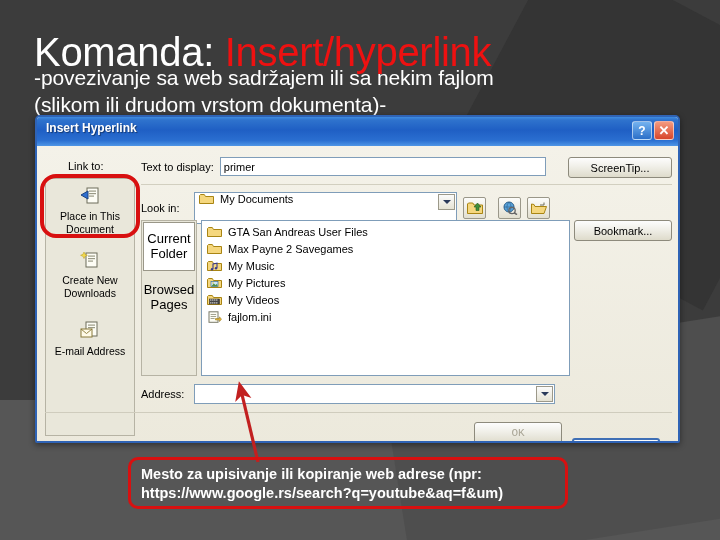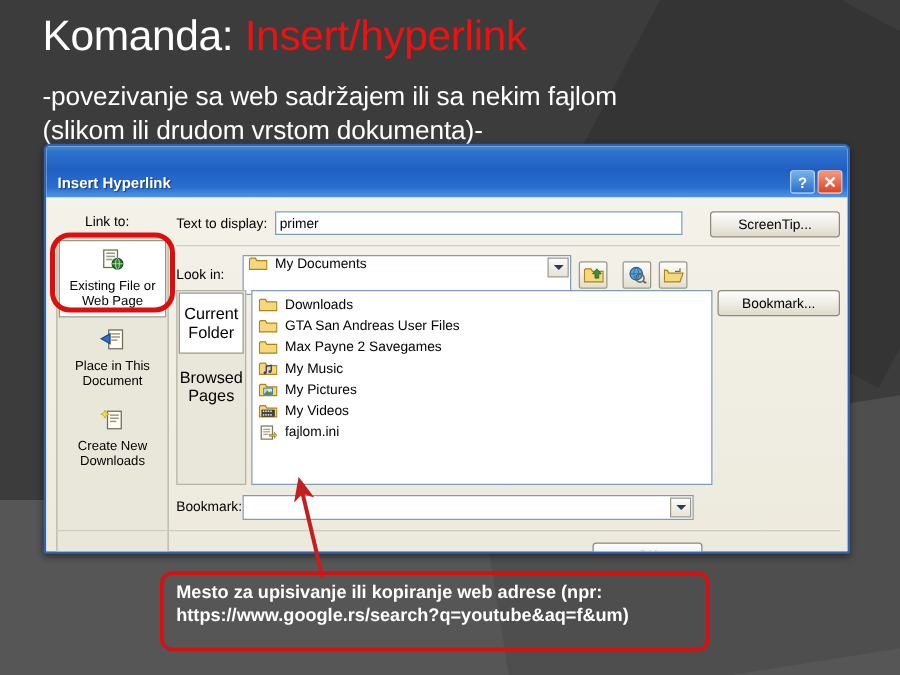--- a/index.html
+++ b/index.html
@@ -38,22 +38,22 @@
     left: 380px; top: 370px;
     width: 520px; height: 200px;
     background: #4e4e4e;
     transform: rotate(-9deg);
     transform-origin: top left;
   }
 
   
   #heading-line {
     position: absolute;
-    left: 34px; top: 10px;
-    font-size: 34px;
+    left: 34px; top: 30px;
+    font-size: 40px;
     letter-spacing: -0.3px;
     white-space: nowrap;
     color: #ffffff;
   }
   #heading-line .cmd-accent { color: #ee1111; }
 
   #subtitle-1, #subtitle-2 {
     position: absolute;
     left: 34px;
     font-size: 21px;
@@ -73,22 +73,22 @@
     border-radius: 5px 5px 2px 2px;
     box-sizing: border-box;
     background: #ece9d8;
     box-shadow: 0 2px 6px rgba(0,0,0,.45);
     overflow: hidden;
   }
   #dialog-titlebar {
     height: 25px;
     background: linear-gradient(to bottom,
       #3f8ce0 0%, #2f73cd 10%, #1f5fc4 45%, #2a6ed0 80%, #4f96e6 100%);
-    display: flex; align-items: center;
-    padding: 16px 4px 0 9px;
+    display: flex; align-items: flex-start;
+    padding: 4px 4px 0 9px;
     position: relative;
   }
   #dialog-title {
     color: #fff; font-size: 12px; font-weight: bold;
     text-shadow: 1px 1px 1px rgba(0,0,0,.45);
     flex: 1;
   }
   .title-btn {
     width: 20px; height: 19px;
     border-radius: 3px;
@@ -175,21 +175,21 @@
   .win-button {
     font-size: 11px;
     color: #000;
     background: linear-gradient(to bottom,#fdfdfd 0%,#f0efe8 45%,#dedbcb 100%);
     border: 1px solid #8d8a7c;
     border-radius: 3px;
     box-sizing: border-box;
     cursor: pointer;
     font-family: "Liberation Sans", sans-serif;
   }
-  .win-button.disabled { color: #a9a596; }
+  .win-button.disabled { color: #a9a596; font-family: Liberation Mono, monospace; }
   .win-button.default { border: 2px solid #3f6fb5; }
 
   #lookin-divider {
     position: absolute; left: 104px; top: 38px;
     width: 531px; height: 1px; background: #d2cfc0;
   }
 
   #lookin-row {
     position: absolute; left: 104px; top: 46px;
     display: flex; align-items: center;
@@ -303,21 +303,21 @@
   }
   #cancel-button {
     position: absolute; left: 535px; top: 292px;
     width: 88px; height: 24px;
   }
 
   
   #callout {
     position: absolute;
     left: 128px; top: 457px;
-    width: 440px; height: 64px;
+    width: 440px; height: 52px;
     border: 3px solid #d81010;
     border-radius: 10px;
     background: transparent;
     box-sizing: border-box;
     padding: 5px 10px 0 10px;
   }
   .callout-line {
     color: #ffffff;
     font-size: 14.5px;
     font-weight: bold;
@@ -349,34 +349,20 @@
     <div id="dialog-title">Insert Hyperlink</div>
     <div class="title-btn" id="help-button">?</div>
     <div class="title-btn" id="close-button">✕</div>
   </div>
 
   <div id="dialog-body">
 
     <div id="linkto-label">Link to:</div>
     <div id="linkto-panel">
 
-      <div class="linkto-item selected">
-        <span class="linkto-icon">
-          <svg width="20" height="18" viewBox="0 0 20 18">
-            <rect x="3" y="1" width="11" height="14" fill="#fdfdf5" stroke="#6d6d5a"></rect>
-            <rect x="5" y="3" width="7" height="1.2" fill="#9a9a86"></rect>
-            <rect x="5" y="5.5" width="7" height="1.2" fill="#9a9a86"></rect>
-            <rect x="5" y="8" width="5" height="1.2" fill="#9a9a86"></rect>
-            <circle cx="14" cy="12" r="4.3" fill="#2e7d32" stroke="#1b4d1e"></circle>
-            <ellipse cx="14" cy="12" rx="1.6" ry="4.3" fill="none" stroke="#bfe3c0" stroke-width="0.7"></ellipse>
-            <line x1="9.7" y1="12" x2="18.3" y2="12" stroke="#bfe3c0" stroke-width="0.7"></line>
-          </svg>
-        </span>
-        <span>Existing File or Web Page</span>
-      </div>
 
       <div class="linkto-item">
         <span class="linkto-icon">
           <svg width="20" height="18" viewBox="0 0 20 18">
             <rect x="7" y="1" width="11" height="15" fill="#fdfdf5" stroke="#6d6d5a"></rect>
             <rect x="9" y="3.5" width="7" height="1.2" fill="#9a9a86"></rect>
             <rect x="9" y="6" width="7" height="1.2" fill="#9a9a86"></rect>
             <rect x="9" y="8.5" width="5" height="1.2" fill="#9a9a86"></rect>
             <path d="M1 8 L8 4 L8 12 Z" fill="#2f6fd0" stroke="#1b4380"></path>
           </svg>
@@ -390,20 +376,32 @@
             <rect x="6" y="2" width="11" height="14" fill="#fdfdf5" stroke="#6d6d5a"></rect>
             <rect x="8" y="4.5" width="7" height="1.2" fill="#9a9a86"></rect>
             <rect x="8" y="7" width="7" height="1.2" fill="#9a9a86"></rect>
             <rect x="8" y="9.5" width="5" height="1.2" fill="#9a9a86"></rect>
             <path d="M4 1 L5.1 3.3 L7.4 4.3 L5.1 5.3 L4 7.6 L2.9 5.3 L0.6 4.3 L2.9 3.3 Z" fill="#f2d94e" stroke="#b79a17" stroke-width="0.5"></path>
           </svg>
         </span>
         <span>Create New Downloads</span>
       </div>
 
+      <div class="linkto-item">
+        <span class="linkto-icon">
+          <svg width="20" height="18" viewBox="0 0 20 18">
+            <rect x="6" y="1" width="11" height="14" fill="#fdfdf5" stroke="#6d6d5a"></rect>
+            <rect x="8" y="3.5" width="7" height="1.2" fill="#9a9a86"></rect>
+            <rect x="8" y="6" width="7" height="1.2" fill="#9a9a86"></rect>
+            <rect x="1" y="8" width="11" height="8" fill="#fffbe8" stroke="#8a7b3a"></rect>
+            <path d="M1 8 L6.5 12.5 L12 8" fill="none" stroke="#8a7b3a" stroke-width="0.9"></path>
+          </svg>
+        </span>
+        <span>E-mail Address</span>
+      </div>
 
     </div>
     <div id="linkto-highlight"></div>
 
     <div id="text-display-row">
       <span id="text-display-label">Text to display:</span>
       <input id="text-display-input" type="text" value="primer" style="">
     </div>
     <button class="win-button" id="screentip-button">ScreenTip...</button>
 
@@ -444,28 +442,20 @@
         </svg>
       </div>
     </div>
 
     <div id="browse-panel">
       <div class="browse-item selected">Current Folder</div>
       <div class="browse-item">Browsed Pages</div>
     </div>
 
     <div id="file-list">
-      <div class="file-row">
-        <span class="file-icon">
-          <svg width="15" height="12" viewBox="0 0 15 12">
-              <path d="M0.5 2.5 L0.5 10.5 L14.5 10.5 L14.5 3.5 L6.5 3.5 L5.3 1.5 L1.5 1.5 Z" fill="#f5d77e" stroke="#a98513"></path>
-            </svg>
-        </span>
-        <span>Downloads</span>
-      </div>
       <div class="file-row">
         <span class="file-icon">
           <svg width="15" height="12" viewBox="0 0 15 12">
               <path d="M0.5 2.5 L0.5 10.5 L14.5 10.5 L14.5 3.5 L6.5 3.5 L5.3 1.5 L1.5 1.5 Z" fill="#f5d77e" stroke="#a98513"></path>
             </svg>
         </span>
         <span>GTA San Andreas User Files</span>
       </div>
       <div class="file-row">
         <span class="file-icon">
@@ -526,21 +516,21 @@
             <path d="M8.5 7.5 L12.5 7.5 L12.5 5.8 L14.5 8.2 L12.5 10.6 L12.5 9 L8.5 9 Z" fill="#e8b93a" stroke="#8a6c13" stroke-width="0.5"></path>
           </svg>
         </span>
         <span>fajlom.ini</span>
       </div>
     </div>
 
     <button class="win-button" id="bookmark-button">Bookmark...</button>
 
     <div id="address-row">
-      <span id="address-label">Bookmark:</span>
+      <span id="address-label">Address:</span>
       <div id="address-combo">
         <span id="address-value"></span>
         <span class="combo-arrow">
             <i class="tri-down"></i>
           </span>
       </div>
     </div>
 
     <div id="footer-divider"></div>
     <button class="win-button disabled" id="ok-button">OK</button>

